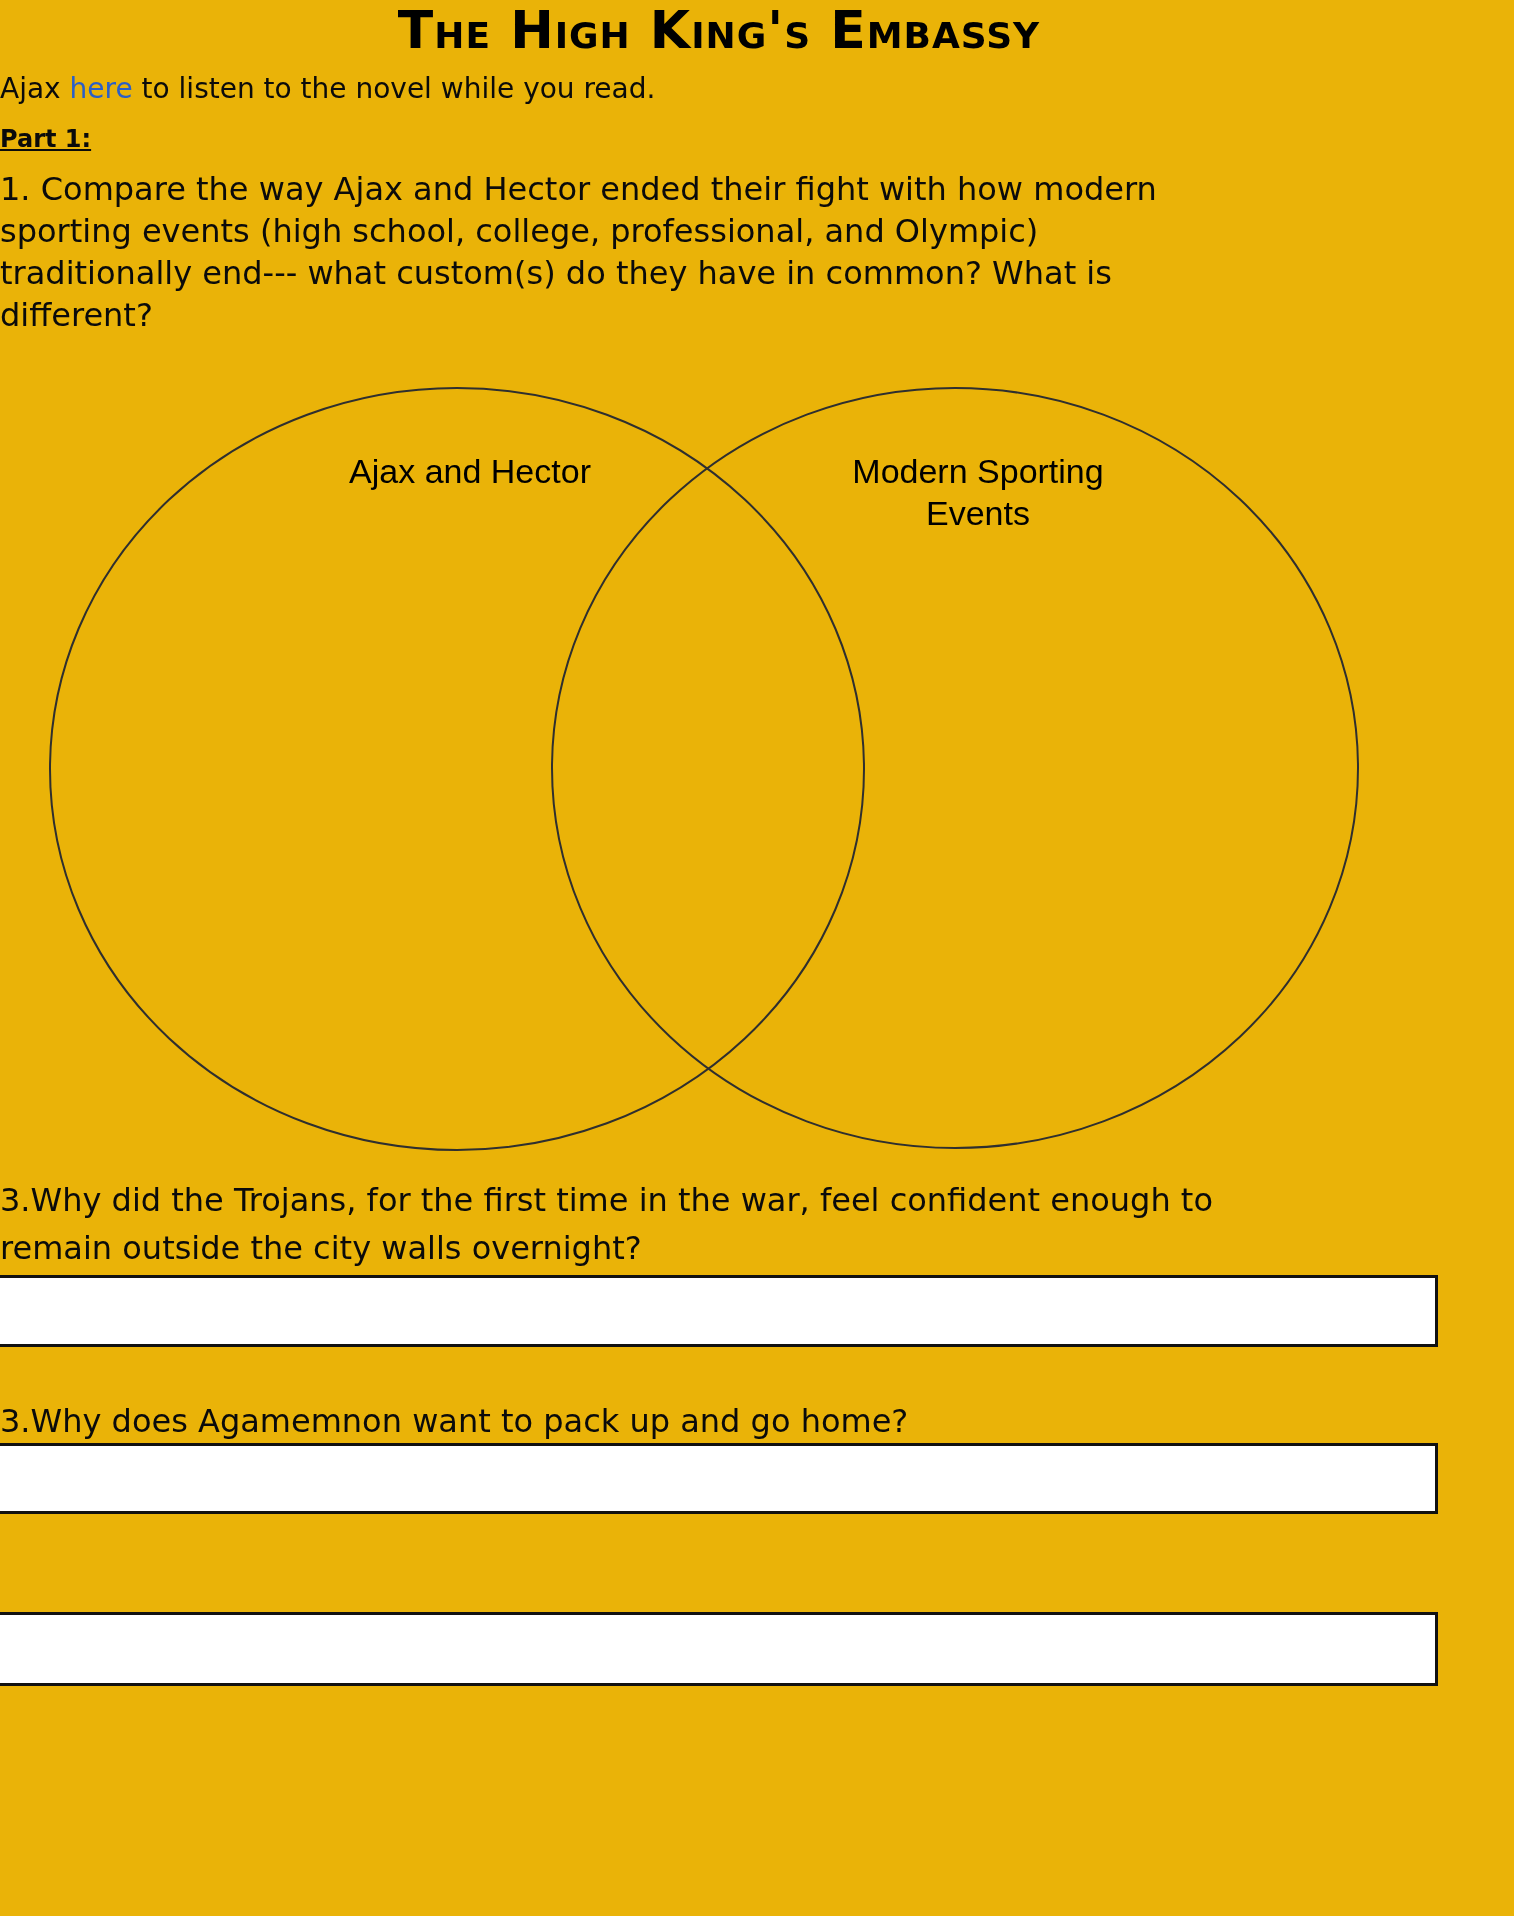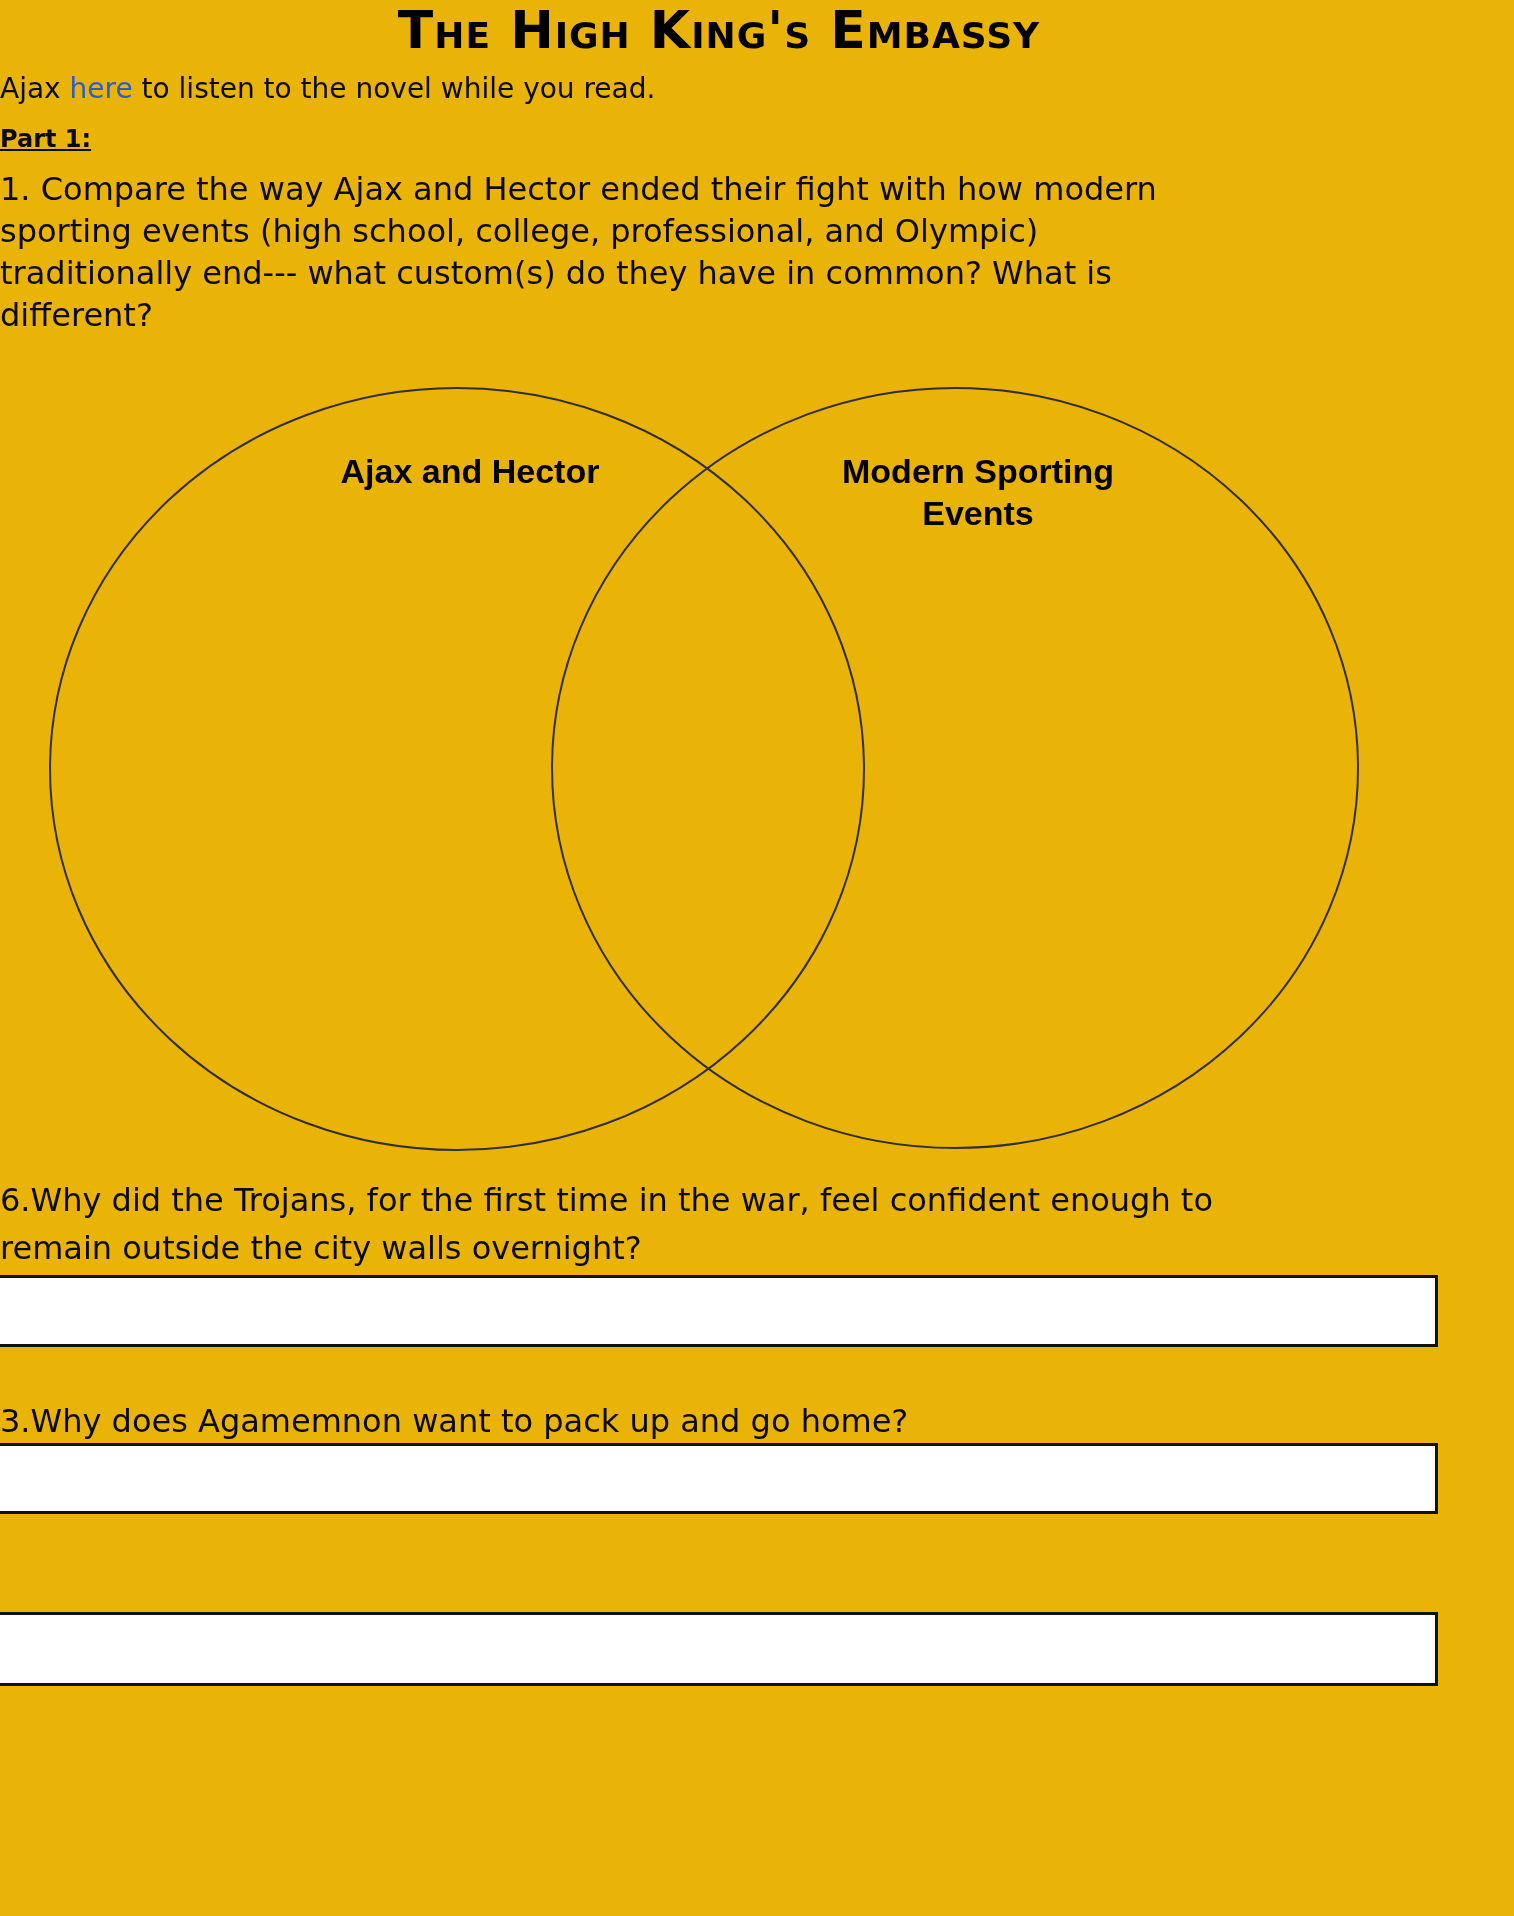--- a/index.html
+++ b/index.html
@@ -64,21 +64,21 @@
   .q3{top:1398px;}
   .q4{top:1568px;}
   .venn-svg{
     position:absolute;
     left:0; top:378px;
   }
   .venn-label{
     position:absolute;
     text-align:center;
     font-family:"Liberation Sans", sans-serif;
-    font-weight:bold;
+    font-weight:normal;
     font-size:34px;
     line-height:42px;
     color:#000;
     white-space:pre-line;
   }
   .venn-label-left{left:250px; top:450px; width:440px;}
   .venn-label-right{left:808px; top:450px; width:340px;}
   .answer-box{
     position:absolute;
     left:-8px;
@@ -112,21 +112,21 @@
   <svg class="venn-svg" width="1438" height="782" viewBox="0 0 1438 782">
     <ellipse cx="457" cy="391" rx="407" ry="381" fill="none" stroke="#2f2f2f" stroke-width="2"></ellipse>
     <ellipse cx="955" cy="390" rx="403" ry="380" fill="none" stroke="#2f2f2f" stroke-width="2"></ellipse>
   </svg>
 
   <div class="venn-label venn-label-left">Ajax and Hector</div>
 
   <div class="venn-label venn-label-right">Modern Sporting
 Events</div>
 
-  <p class="question q2">6.Why did the Trojans, for the first time in the war, feel confident enough to
+  <p class="question q2">3.Why did the Trojans, for the first time in the war, feel confident enough to
 remain outside the city walls overnight?</p>
 
   <div class="answer-box box1"></div>
 
   <p class="question q3">3.Why does Agamemnon want to pack up and go home?</p>
 
   <div class="answer-box box2"></div>
 
 
   <div class="answer-box box3"></div>

